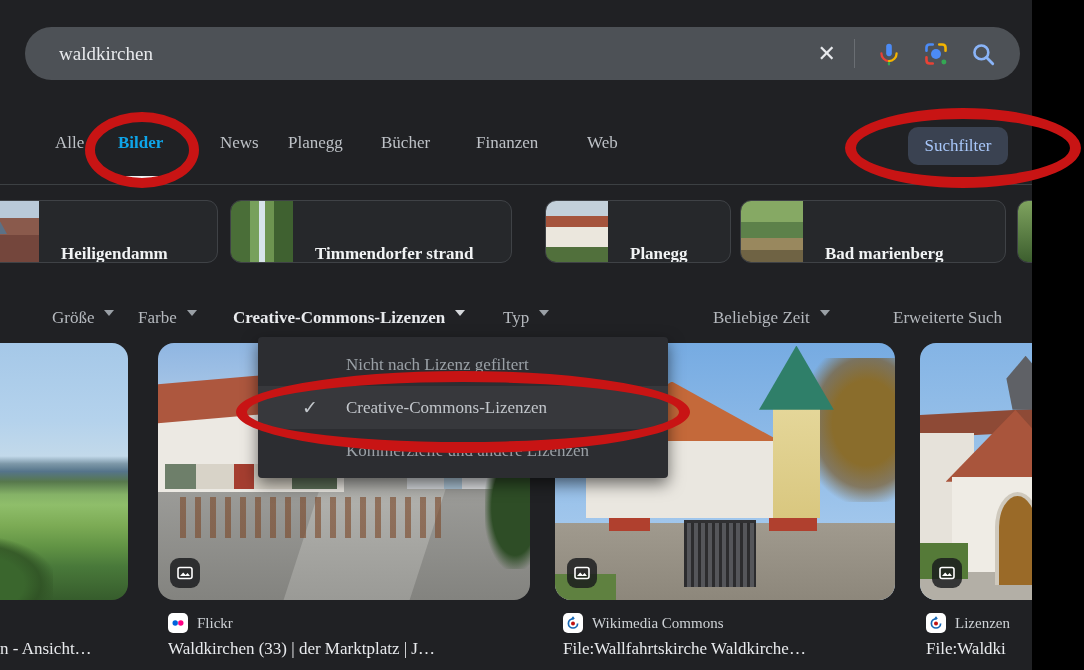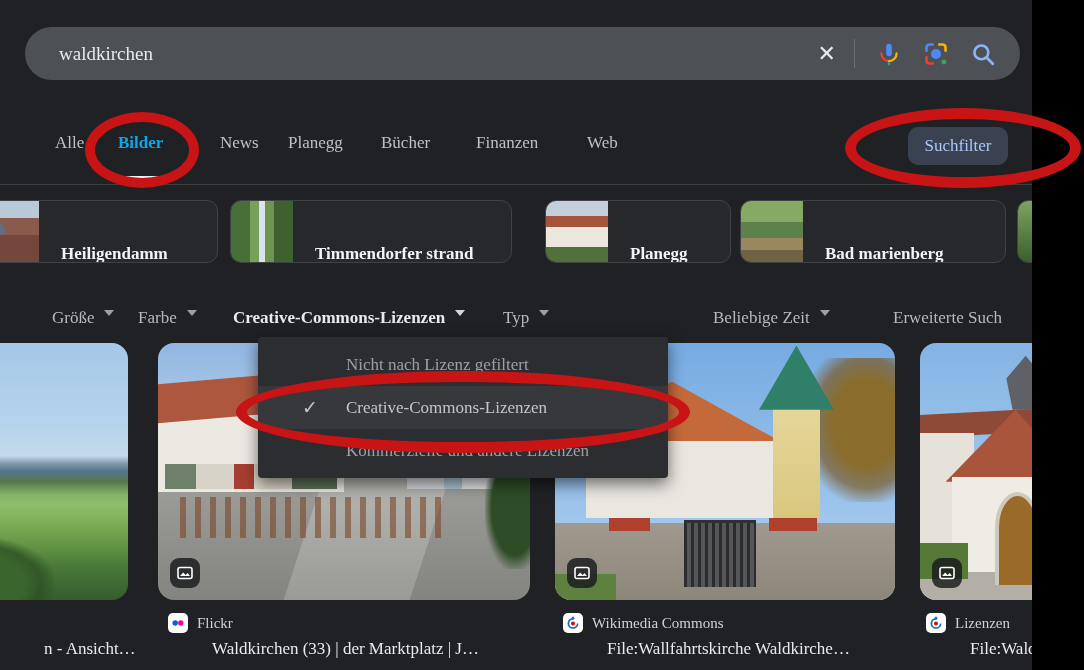--- a/index.html
+++ b/index.html
@@ -107,21 +107,21 @@
   .cp-cupola { left:54%; top:5%; width:24%; height:21%; background:#5f6166;
     clip-path:polygon(50% 0,100% 42%,84% 100%,16% 100%,0 42%); }
   .cp-ground { left:0; bottom:0; width:100%; height:11%; background:#b3afa6; }
   .cp-grass { left:0; bottom:8%; width:30%; height:14%; background:#557a38; }
 
   
   .src-row { position:absolute; top:613px; display:flex; align-items:center; gap:9px;
     font-size:15px; color:#ced2d6; cursor:pointer; }
   .src-icon { width:20px; height:20px; border-radius:5px; background:#ffffff;
     display:flex; align-items:center; justify-content:center; flex:none; }
-  .title-row { position:absolute; top:639px; font-size:17px; color:#e8eaed; white-space:nowrap; cursor:pointer;padding-left:44px; }
+  .title-row { position:absolute; top:639px; font-size:17px; color:#e8eaed; white-space:nowrap; cursor:pointer; }
 
   
   .menu {
     position:absolute; left:258px; top:337px; width:410px; height:141px;
     background:#2c2d31; border-radius:4px; padding:6px 0;
     box-shadow:0 6px 16px rgba(0,0,0,.55); z-index:30;
   }
   .menu-item { position:relative; height:43px; line-height:43px; padding-left:88px;
     font-size:17px; color:#9aa0a6; cursor:pointer; white-space:nowrap; }
   .menu-item.checked { background:#37383c; color:#c2c6cb; }

